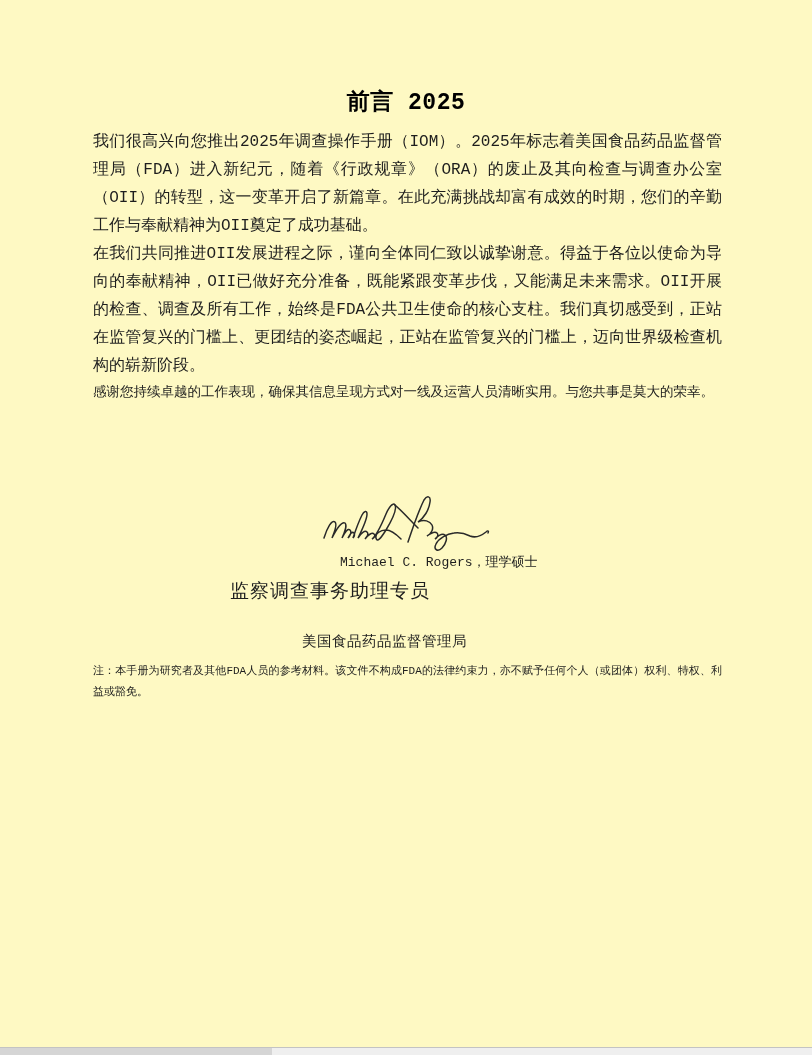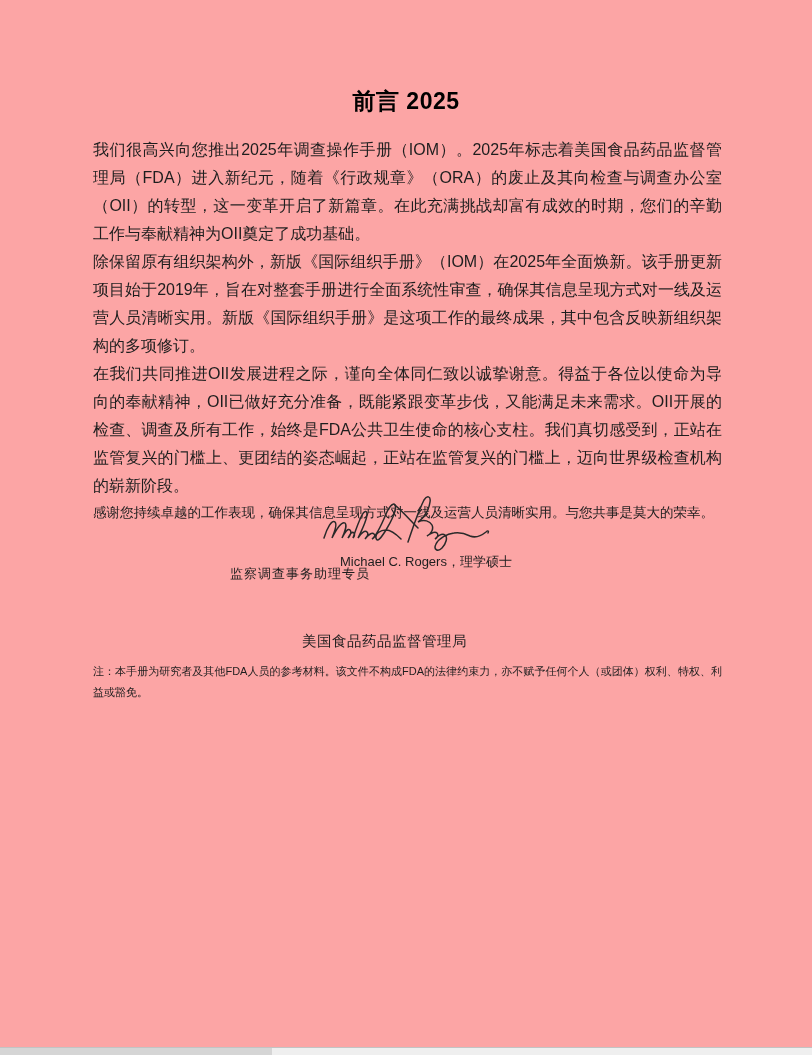--- a/index.html
+++ b/index.html
@@ -1,39 +1,39 @@
 <!DOCTYPE html>
 <html><head>
   <meta charset="utf-8">
   <style>
     * { margin: 0; padding: 0; box-sizing: border-box; }
     html, body { background: #ffffff; }
     .screen {
       position: relative;
       width: 812px;
       height: 1055px;
-      background: #fca5a5;
+      background: #fef9c3;
       overflow: hidden;
-      font-family: Liberation Sans, sans-serif;
+      font-family: Liberation Mono, monospace;
       color: #1e1e1e;
     }
     .doc-title {
       position: absolute;
       top: 86px;
       left: 0;
       width: 812px;
       text-align: center;
       font-size: 23px;
       font-weight: bold;
       color: #000000;
       letter-spacing: 0.5px;
     }
     .doc-body {
       position: absolute;
-      top: 136px;
+      top: 128px;
       left: 93px;
       width: 629px;
     }
     .doc-body p.para {
       font-size: 16px;
       line-height: 28px;
       text-align: justify;
       color: #1e1e1e;
     }
     .doc-body p.closing {
@@ -52,23 +52,23 @@
     .sig-name {
       position: absolute;
       top: 553px;
       left: 340px;
       font-size: 13px;
       color: #1e1e1e;
       white-space: nowrap;
     }
     .sig-title {
       position: absolute;
-      top: 565px;
+      top: 578px;
       left: 230px;
-      font-size: 13px;
+      font-size: 19px;
       color: #1e1e1e;
       letter-spacing: 1px;
       white-space: nowrap;
     }
     .sig-org {
       position: absolute;
       top: 632px;
       left: 302px;
       font-size: 14.5px;
       color: #1e1e1e;
@@ -105,21 +105,20 @@
   </style>
 </head>
 <body>
 
 <div class="screen">
 
   <h1 class="doc-title">前言 2025</h1>
 
   <div class="doc-body">
     <p class="para">我们很高兴向您推出2025年调查操作手册（IOM）。2025年标志着美国食品药品监督管理局（FDA）进入新纪元，随着《行政规章》（ORA）的废止及其向检查与调查办公室（OII）的转型，这一变革开启了新篇章。在此充满挑战却富有成效的时期，您们的辛勤工作与奉献精神为OII奠定了成功基础。</p>
-    <p class="para">除保留原有组织架构外，新版《国际组织手册》（IOM）在2025年全面焕新。该手册更新项目始于2019年，旨在对整套手册进行全面系统性审查，确保其信息呈现方式对一线及运营人员清晰实用。新版《国际组织手册》是这项工作的最终成果，其中包含反映新组织架构的多项修订。</p>
     <p class="para">在我们共同推进OII发展进程之际，谨向全体同仁致以诚挚谢意。得益于各位以使命为导向的奉献精神，OII已做好充分准备，既能紧跟变革步伐，又能满足未来需求。OII开展的检查、调查及所有工作，始终是FDA公共卫生使命的核心支柱。我们真切感受到，正站在监管复兴的门槛上、更团结的姿态崛起，正站在监管复兴的门槛上，迈向世界级检查机构的崭新阶段。</p>
     <p class="closing">感谢您持续卓越的工作表现，确保其信息呈现方式对一线及运营人员清晰实用。与您共事是莫大的荣幸。</p>
   </div>
 
   <svg class="sig-image" viewBox="0 0 176 62" fill="none" xmlns="http://www.w3.org/2000/svg" aria-label="Michael Rogers">
     <g stroke="#2a2a2a" stroke-width="1.5" stroke-linecap="round" fill="none">
       <path d="M4,47 C7,37 12,28 15,31 C17,33 15,40 12,47 C17,37 22,30 25,32 C27,34 25,41 22,47 C25,41 28,37 30,39 C32,41 30,45 28,47 C30,43 32,40 34,42 C35,44 34,46 33,47 C35,41 38,32 42,24 C44,20 47,19 47,23 C47,29 42,39 38,47 C41,42 45,39 47,41 C49,43 47,46 45,48 C48,44 52,41 54,43 C56,45 54,47 52,48 C56,45 61,35 66,23 C69,16 73,11 75,14 C77,18 72,29 66,39 C61,47 57,52 56,47 C55,43 60,39 66,39 C71,39 76,43 81,48"></path>
       <path d="M75,14 C82,20 90,29 98,37"></path>
       <path d="M88,51 C93,36 99,19 104,9 C107,4 111,5 110,11 C109,19 104,27 98,31 C104,28 110,30 112,34 C114,38 111,43 107,45 C111,42 115,40 117,42 C119,44 117,47 115,48 C118,45 122,42 125,44 C128,46 126,53 122,57 C118,61 113,59 116,53 C119,47 127,43 134,42 C140,41 146,43 150,45 C155,47 161,45 166,41 C168,39 169,40 168,42"></path>
     </g>

